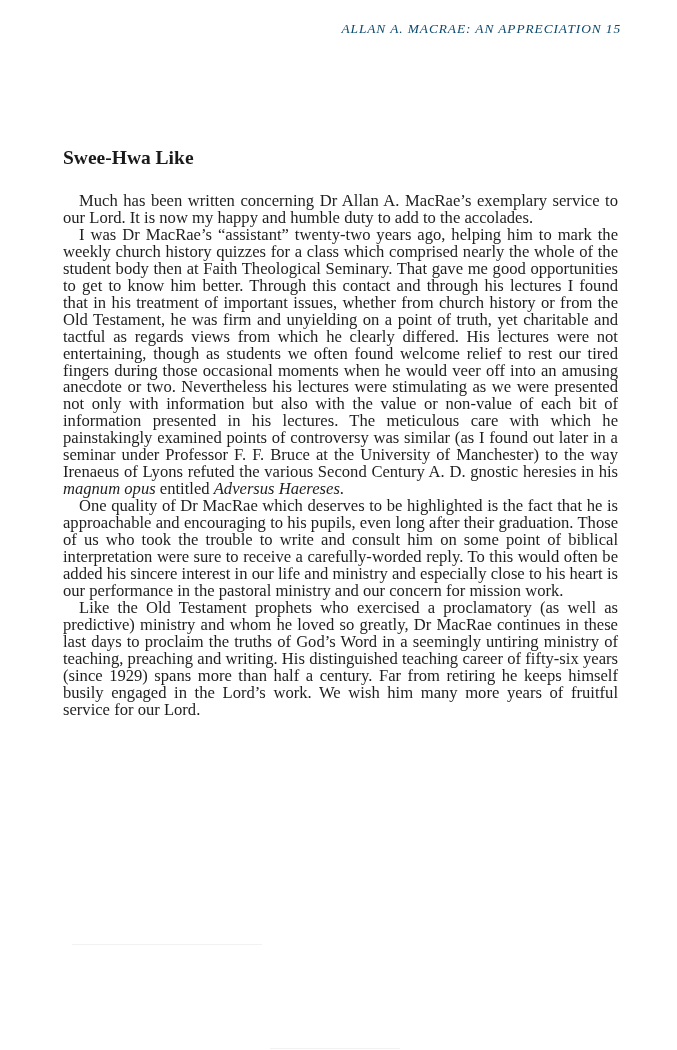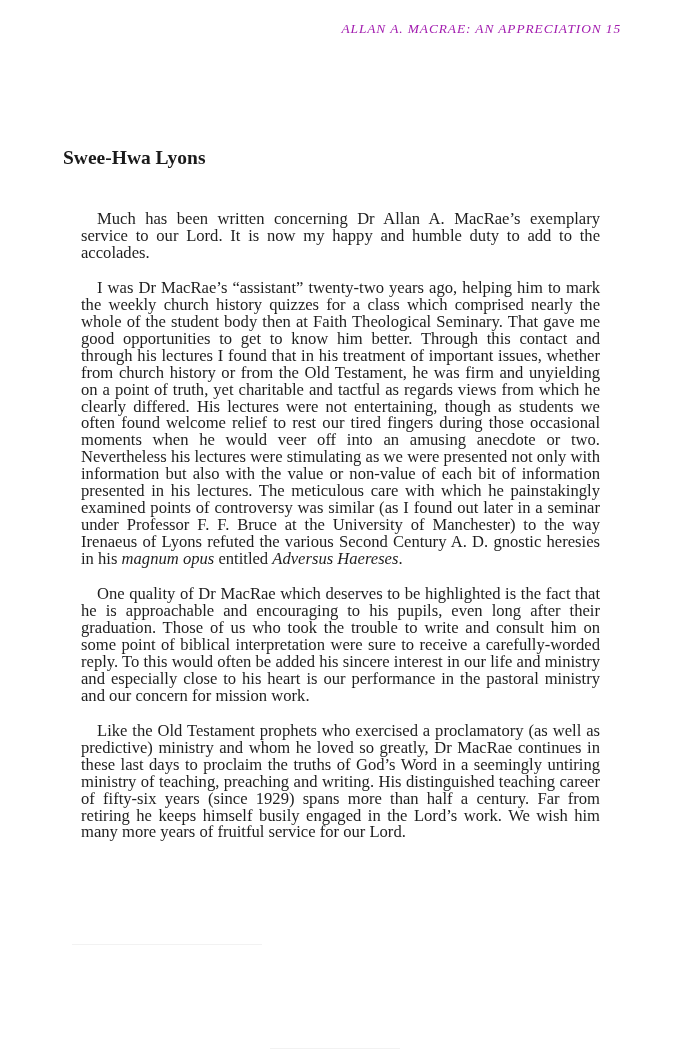--- a/index.html
+++ b/index.html
@@ -15,21 +15,21 @@
       color: #1e1e1e;
       font-family: "Liberation Serif", "DejaVu Serif", serif;
     }
     .running-head {
       position: absolute;
       top: 21px;
       right: 56px;
       font-style: italic;
       font-size: 13.4px;
       letter-spacing: 0.9px;
-      color: #a21caf;
+      color: #0c4a6e;
       white-space: nowrap;
     }
     .article-title {
       position: absolute;
       top: 147px;
       left: 63px;
       margin: 0;
       font-weight: bold;
       font-size: 19.5px;
       color: #1a1a1a;
@@ -37,40 +37,40 @@
     .body-text {
       position: absolute;
       top: 193px;
       left: 63px;
       width: 555px;
       font-size: 16.6px;
       line-height: 16.95px;
       text-align: justify;
     }
     .body-text p {
-      margin: 18px;
+      margin: 0;
       text-indent: 16px;
     }
     .body-text em {
     }
     .faint-mark {
       position: absolute;
       height: 1px;
       background: #f2f2f2;
     }
   </style>
 </head>
 <body>
 
 <div class="running-head">
   <span>ALLAN A. MACRAE: AN APPRECIATION</span>
   <span>15</span>
 </div>
 
-<h1 class="article-title">Swee-Hwa Lyons</h1>
+<h1 class="article-title">Swee-Hwa Like</h1>
 
 <div class="body-text">
   <p><span>Much has been written concerning Dr Allan A. MacRae’s exemplary service to our Lord. It is now my happy and humble duty to add to the accolades.</span></p>
   <p><span>I was Dr MacRae’s “assistant” twenty-two years ago, helping him to mark the weekly church history quizzes for a class which comprised nearly the whole of the student body then at Faith Theological Seminary. That gave me good opportunities to get to know him better. Through this contact and through his lectures I found that in his treatment of important issues, whether from church history or from the Old Testament, he was firm and unyielding on a point of truth, yet charitable and tactful as regards views from which he clearly differed. His lectures were not entertaining, though as students we often found welcome relief to rest our tired fingers during those occasional moments when he would veer off into an amusing anecdote or two. Nevertheless his lectures were stimulating as we were presented not only with information but also with the value or non-value of each bit of information presented in his lectures. The meticulous care with which he painstakingly examined points of controversy was similar (as I found out later in a seminar under Professor F. F. Bruce at the University of Manchester) to the way Irenaeus of Lyons refuted the various Second Century A. D. gnostic heresies in his </span><em>magnum opus</em><span> entitled </span><em>Adversus Haereses</em><span>.</span></p>
   <p><span>One quality of Dr MacRae which deserves to be highlighted is the fact that he is approachable and encouraging to his pupils, even long after their graduation. Those of us who took the trouble to write and consult him on some point of biblical interpretation were sure to receive a carefully-worded reply. To this would often be added his sincere interest in our life and ministry and especially close to his heart is our performance in the pastoral ministry and our concern for mission work.</span></p>
   <p><span>Like the Old Testament prophets who exercised a proclamatory (as well as predictive) ministry and whom he loved so greatly, Dr MacRae continues in these last days to proclaim the truths of God’s Word in a seemingly untiring ministry of teaching, preaching and writing. His disting­uished teaching career of fifty-six years (since 1929) spans more than half a century. Far from retiring he keeps himself busily engaged in the Lord’s work. We wish him many more years of fruitful service for our Lord.</span></p>
 </div>
 
 <div class="faint-mark" style="top:944px; left:72px; width:190px;"></div>
 <div class="faint-mark" style="top:1048px; left:270px; width:130px;"></div>

